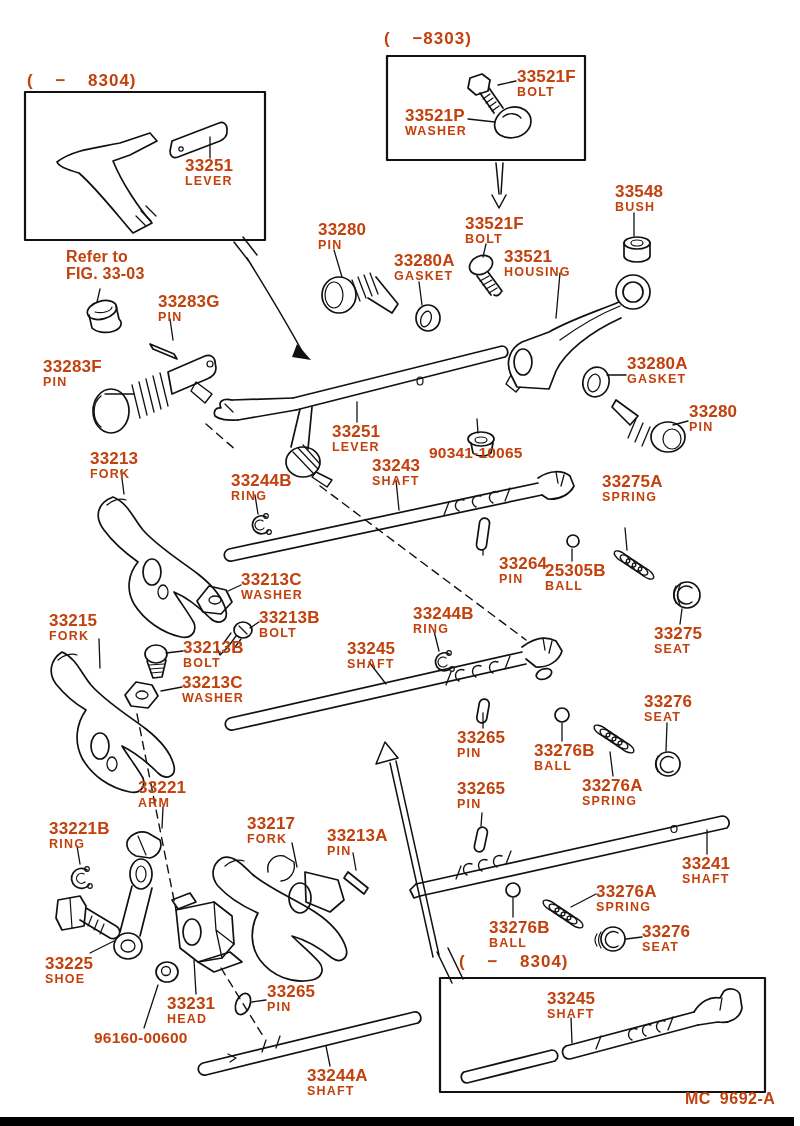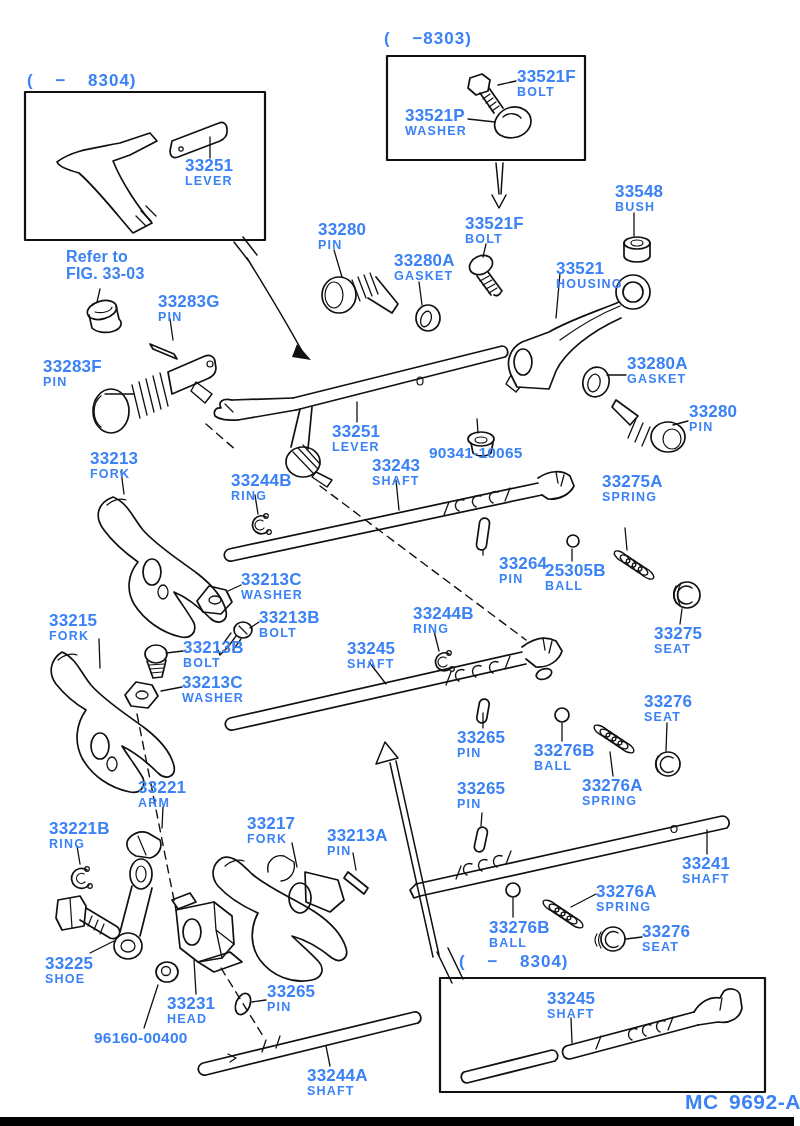--- a/index.html
+++ b/index.html
@@ -1,28 +1,28 @@
 <!DOCTYPE html>
 <html><head>
 <meta charset="utf-8">
 <style>
   html,body{margin:0;padding:0;background:#e8e8e8;}
   #stage{
     position:relative;width:800px;height:1126px;background:#ffffff;
     overflow:hidden;font-family:"Liberation Sans",sans-serif;
   }
   svg{position:absolute;left:0;top:0;}
-  .lbl{position:absolute;color:#3b82f6;font-weight:bold;line-height:1.02;white-space:nowrap;}
+  .lbl{position:absolute;color:#c2410c;font-weight:bold;line-height:1.02;white-space:nowrap;}
   .lbl .num{font-size:17px;letter-spacing:0.2px;}
   .lbl .sub{font-size:12.5px;letter-spacing:1.2px;margin-top:1px;}
   .lbl.caption .num{font-size:17px;word-spacing:16px;letter-spacing:1px;}
   .lbl.note .num,
   .lbl.note .sub{font-size:16px;letter-spacing:0.2px;}
   .lbl.plain .num{font-size:15.5px;}
-  .lbl.code .num{font-size:21px;letter-spacing:0.5px;word-spacing:4px;text-align:center;}
+  .lbl.code .num{font-size:16px;letter-spacing:0.5px;word-spacing:4px;text-align:center;}
 </style>
 </head>
 <body>
 
 <div id="stage">
 <svg width="800" height="1126" viewBox="0 0 800 1126" fill="none" stroke="#111" stroke-width="1.7" stroke-linecap="round" stroke-linejoin="round">
 
   <g stroke-width="2.2">
     <rect x="25" y="92" width="240" height="148"></rect>
     <rect x="387" y="56" width="198" height="104"></rect>
@@ -420,21 +420,21 @@
       <div class="sub">PIN</div>
     </div>
     <div class="lbl part" style="left: 394px; top: 252px;">
       <div class="num">33280A</div>
       <div class="sub">GASKET</div>
     </div>
     <div class="lbl part" style="left: 465px; top: 215px;">
       <div class="num">33521F</div>
       <div class="sub">BOLT</div>
     </div>
-    <div class="lbl part" style="left: 556px; top: 248px; margin-top: 12px;">
+    <div class="lbl part" style="left: 504px; top: 248px;">
       <div class="num">33521</div>
       <div class="sub">HOUSING</div>
     </div>
     <div class="lbl part" style="left: 615px; top: 183px;">
       <div class="num">33548</div>
       <div class="sub">BUSH</div>
     </div>
     <div class="lbl part" style="left: 627px; top: 355px;">
       <div class="num">33280A</div>
       <div class="sub">GASKET</div>
@@ -560,21 +560,21 @@
     </div>
     <div class="lbl part" style="left: 45px; top: 955px;">
       <div class="num">33225</div>
       <div class="sub">SHOE</div>
     </div>
     <div class="lbl part" style="left: 167px; top: 995px;">
       <div class="num">33231</div>
       <div class="sub">HEAD</div>
     </div>
     <div class="lbl plain" style="left: 94px; top: 1030px;">
-      <div class="num">96160-00400</div>
+      <div class="num">96160-00600</div>
     </div>
     <div class="lbl part" style="left: 267px; top: 983px;">
       <div class="num">33265</div>
       <div class="sub">PIN</div>
     </div>
     <div class="lbl part" style="left: 307px; top: 1067px;">
       <div class="num">33244A</div>
       <div class="sub">SHAFT</div>
     </div>
     <div class="lbl caption" style="left: 459px; top: 953px;">

